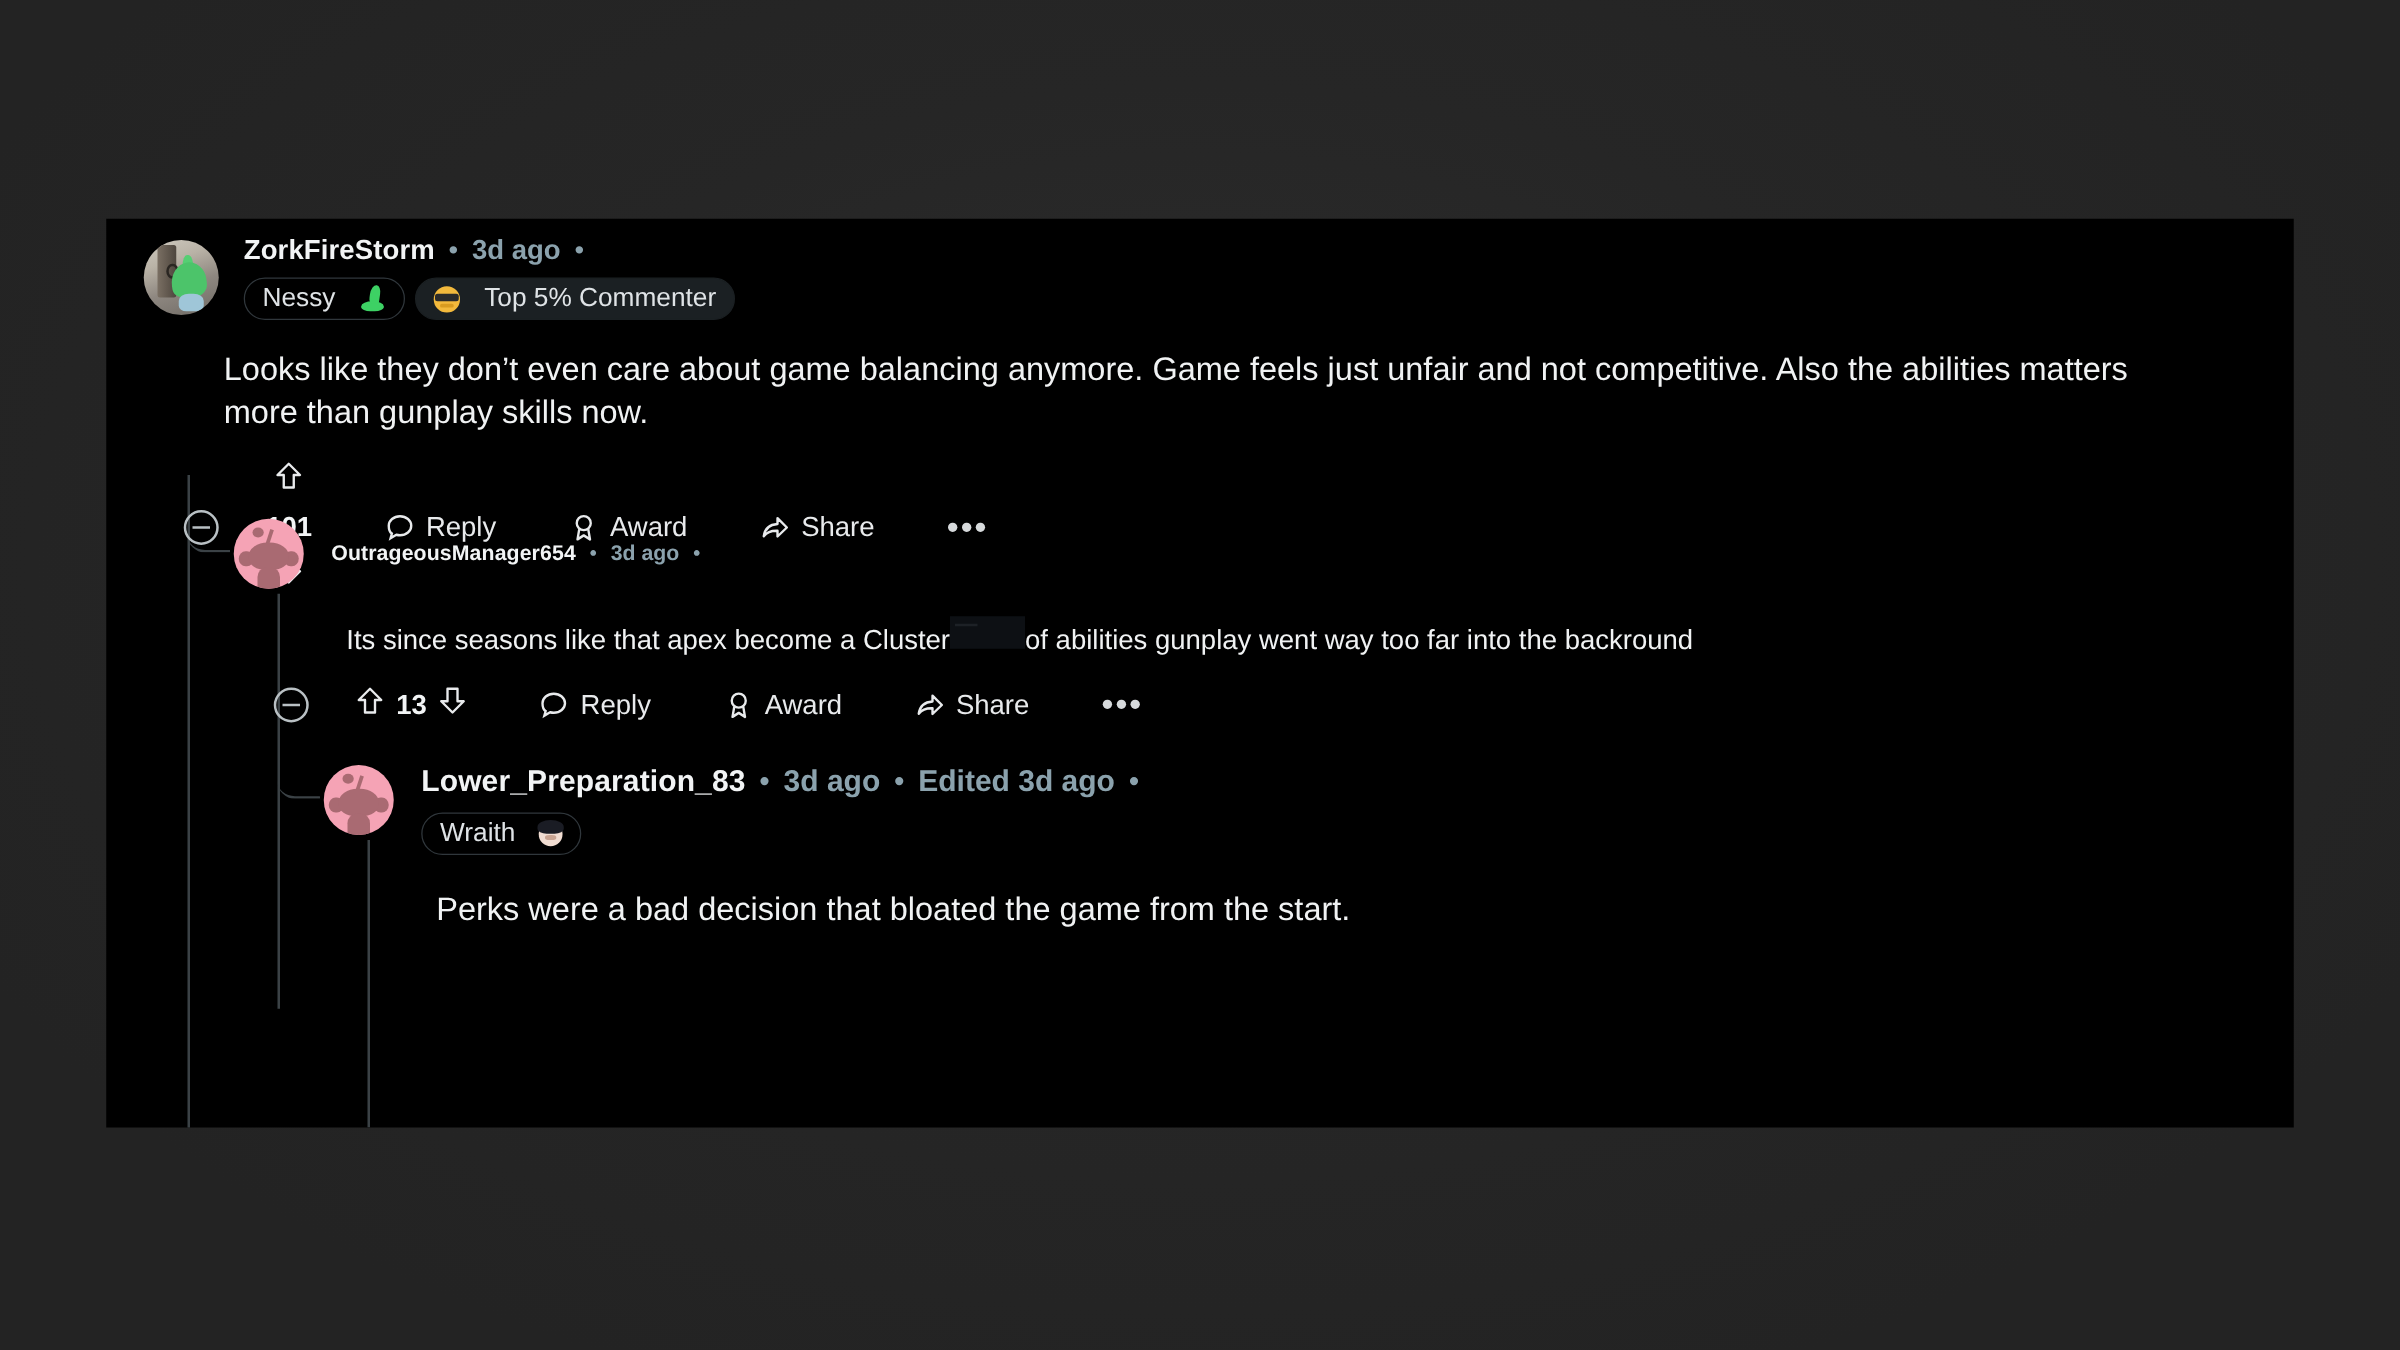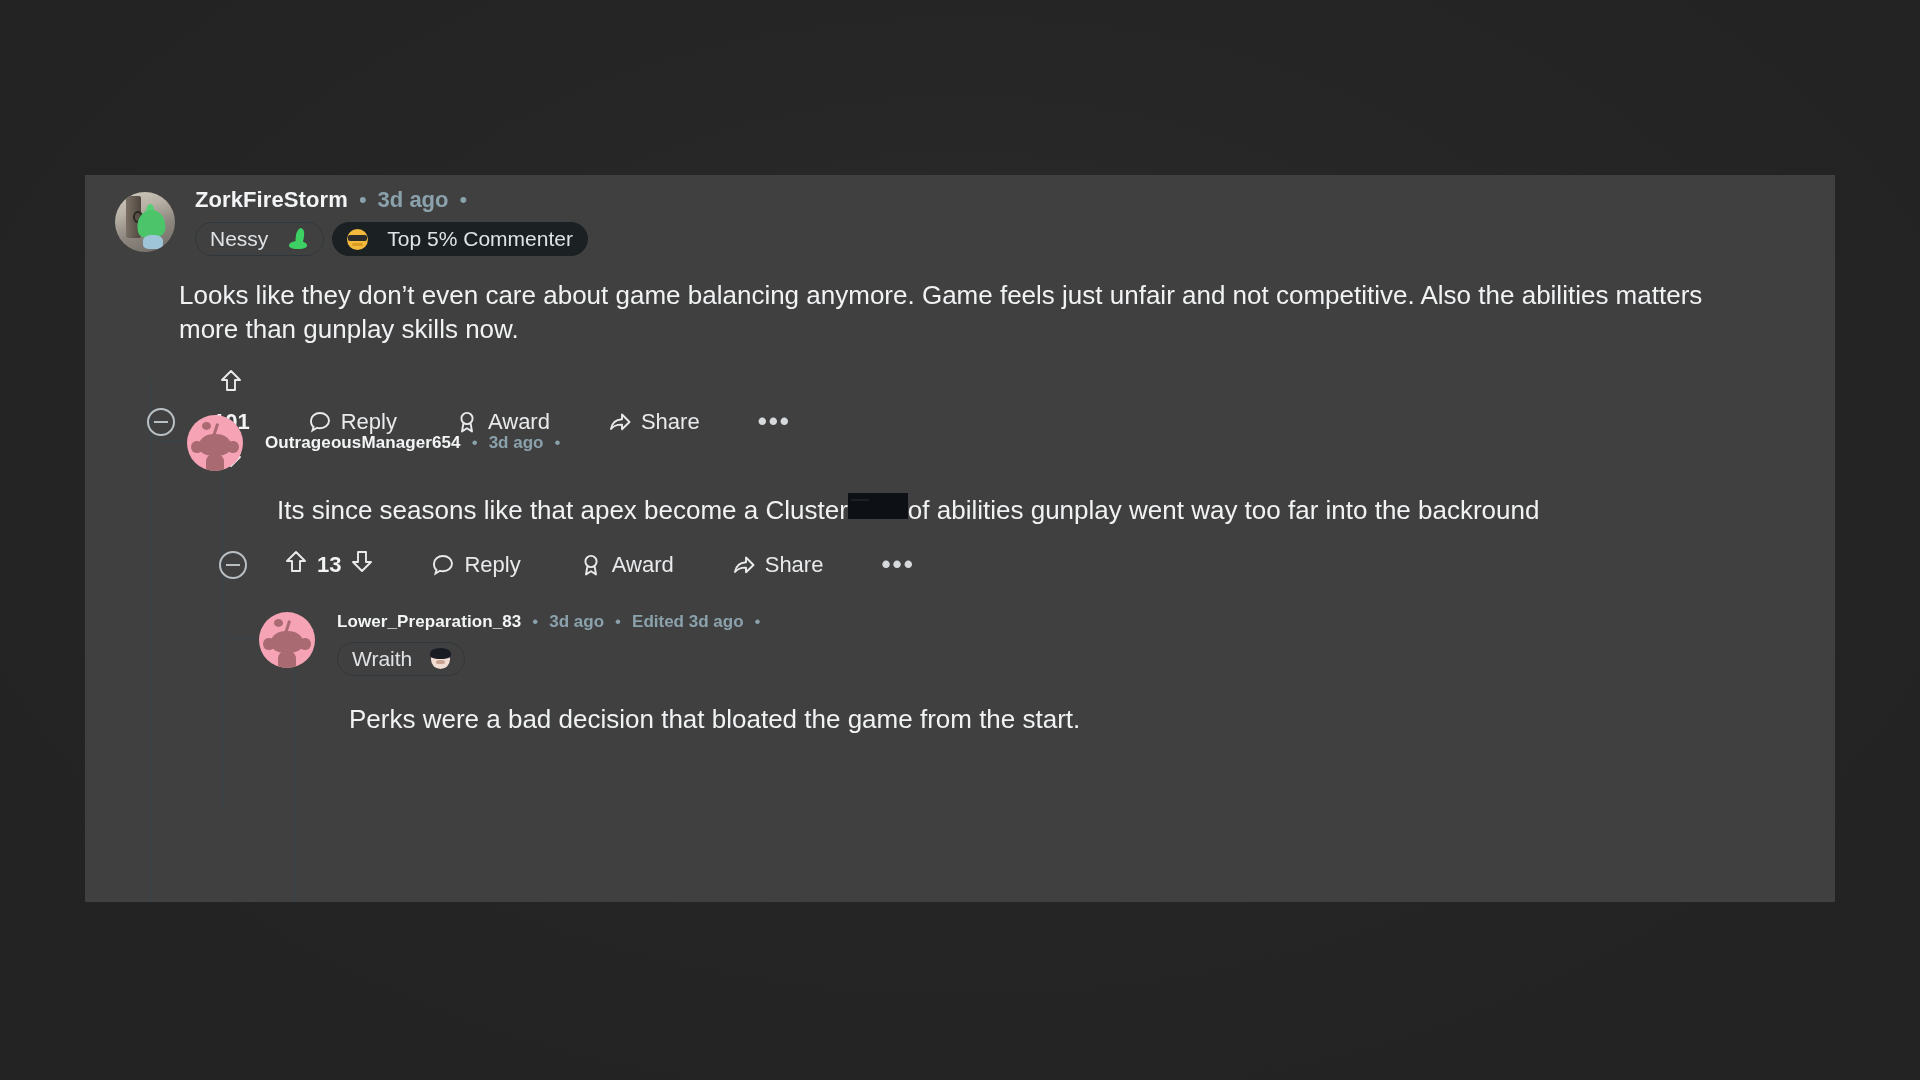--- a/index.html
+++ b/index.html
@@ -23,21 +23,21 @@
     background:
       radial-gradient(ellipse 1100px 700px at 50% 42%, #2d2d2d 0%, #262626 55%, #232323 100%);
   }
 
   .card {
     position: absolute;
     left: 85px;
     top: 175px;
     width: 1750px;
     height: 727px;
-    background: #404040;
+    background: #000000;
     overflow: hidden;
   }
 
   .comment { position: relative; }
 
   .c-head {
     display: flex;
     align-items: center;
     gap: 10px;
   }
@@ -385,21 +385,21 @@
       </div>
 
       <div style="display:flex; align-items:center; gap:9px; font-size:17px; margin-left:12px;">
         <span class="username">OutrageousManager654</span>
         <span class="meta-dot">•</span>
         <span class="meta">3d ago</span>
         <span class="meta-dot">•</span>
       </div>
     </div>
 
-    <div class="c-body" style="margin-left:90px; margin-top:22px; font-size:26px; width:1420px;">
+    <div class="c-body" style="margin-left:90px; margin-top:22px; font-size:22px; width:1420px;">
       <span>Its since seasons like that apex become a Cluster</span><span class="redaction" style="width:60px; height:26px;"></span><span>of abilities gunplay went way too far into the backround</span>
     </div>
 
     <div class="actions" style="margin-left:32px; margin-top:22px; gap:30px; font-size:22px;">
 
       <div class="collapse-btn"></div>
 
       <div class="vote" style="margin-left:8px;">
         <span style="cursor:pointer;">
           <svg width="22" height="24" viewBox="0 0 22 24" fill="none" stroke="#e8eaec" stroke-width="1.9" stroke-linejoin="round" stroke-linecap="round">
@@ -452,21 +452,21 @@
       <div class="avatar avatar-snoo" style="width:56px;height:56px;">
         <div class="snoo-antenna"></div>
         <div class="snoo-antenna-ball"></div>
         <div class="snoo-ear-l"></div>
         <div class="snoo-ear-r"></div>
         <div class="snoo-head"></div>
         <div class="snoo-body"></div>
       </div>
 
       <div style="display:flex; flex-direction:column; gap:10px; margin-left:12px;">
-        <div style="display:flex; align-items:flex-end; gap:9px; font-size:17px;">
+        <div style="display:flex; align-items:flex-end; gap:9px; font-size:24px;">
           <span class="username">Lower_Preparation_83</span>
           <span class="meta-dot">•</span>
           <span class="meta">3d ago</span>
           <span class="meta-dot">•</span>
           <span class="meta">Edited 3d ago</span>
           <span class="meta-dot">•</span>
         </div>
 
         <div class="badges">
           <span class="badge" style="font-size:21px; padding:4px 14px;">

